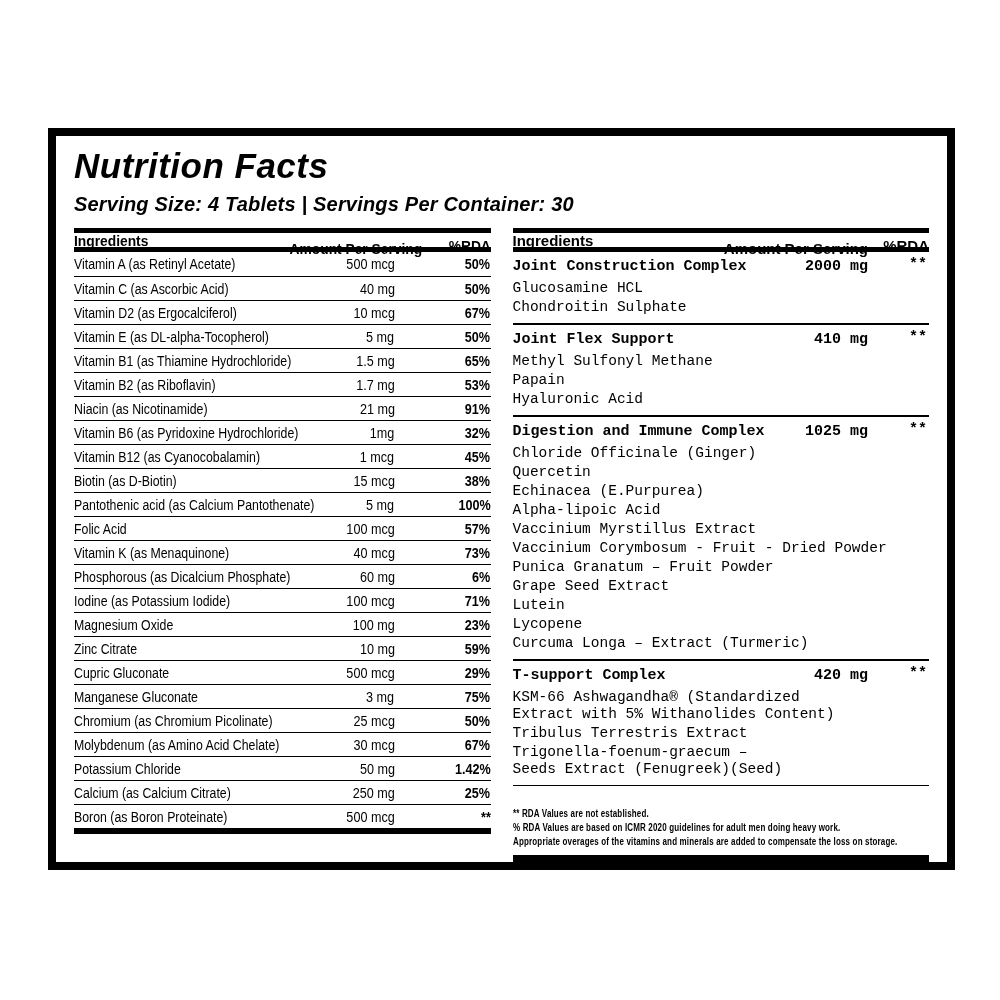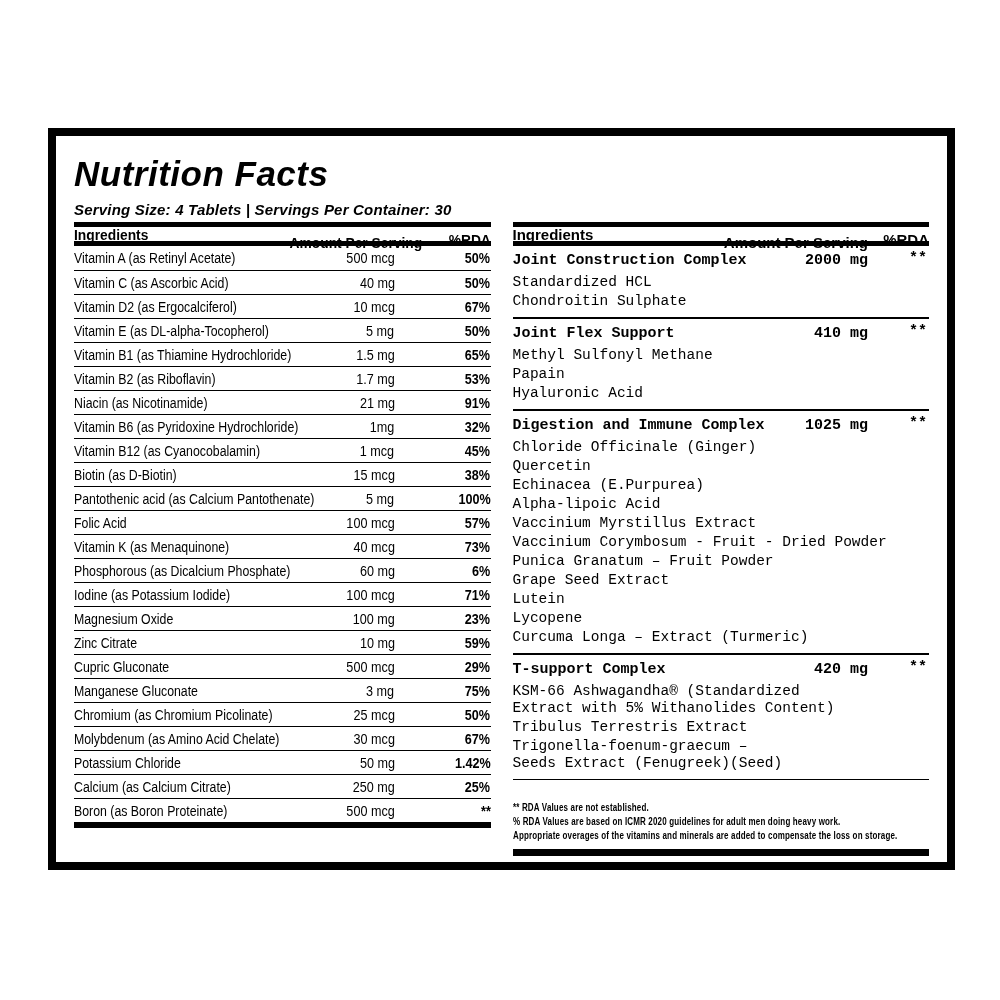--- a/index.html
+++ b/index.html
@@ -17,28 +17,28 @@
     border: 8px solid #000;
     background: #fff;
     padding: 8px 18px 0 18px;
     overflow: hidden;
   }
   .title {
     font-size: 35px;
     font-weight: bold;
     font-style: italic;
     letter-spacing: 0.5px;
-    margin: 10px 0 7px 0;
+    margin: 2px 0 7px 0;
     line-height: 40px;
   }
   .serving-line {
-    font-size: 15px;
+    font-size: 20px;
     font-weight: bold;
     font-style: italic;
-    margin-bottom: 4px;
+    margin-bottom: 12px;
     letter-spacing: 0.2px;
   }
   .columns { display: flex; gap: 22px; }
   .col { flex: 1; min-width: 0; position: relative; }
 
   
   .tbl-header {
     position: relative;
     border-top: 5px solid #000;
     border-bottom: 5px solid #000;
@@ -249,21 +249,21 @@
           <div class="h-amt">
               <span>Amount Per Serving</span>
             </div>
           <div class="h-rda">
               <span>%RDA</span>
             </div>
         </div>
         <div class="r-body">
             <div class="r-section first">
               <div class="r-sec-head"><span>Joint Construction Complex</span><span class="r-sec-amt">2000 mg</span><span class="r-sec-rda">**</span></div>
-              <div class="r-item">Standardized HCL</div>
+              <div class="r-item">Glucosamine HCL</div>
               <div class="r-item">Chondroitin Sulphate</div>
             </div>
             <div class="r-section">
               <div class="r-sec-head"><span>Joint Flex Support</span><span class="r-sec-amt">410 mg</span><span class="r-sec-rda">**</span></div>
               <div class="r-item">Methyl Sulfonyl Methane</div>
               <div class="r-item">Papain</div>
               <div class="r-item">Hyaluronic Acid</div>
             </div>
             <div class="r-section">
               <div class="r-sec-head"><span>Digestion and Immune Complex</span><span class="r-sec-amt">1025 mg</span><span class="r-sec-rda">**</span></div>

